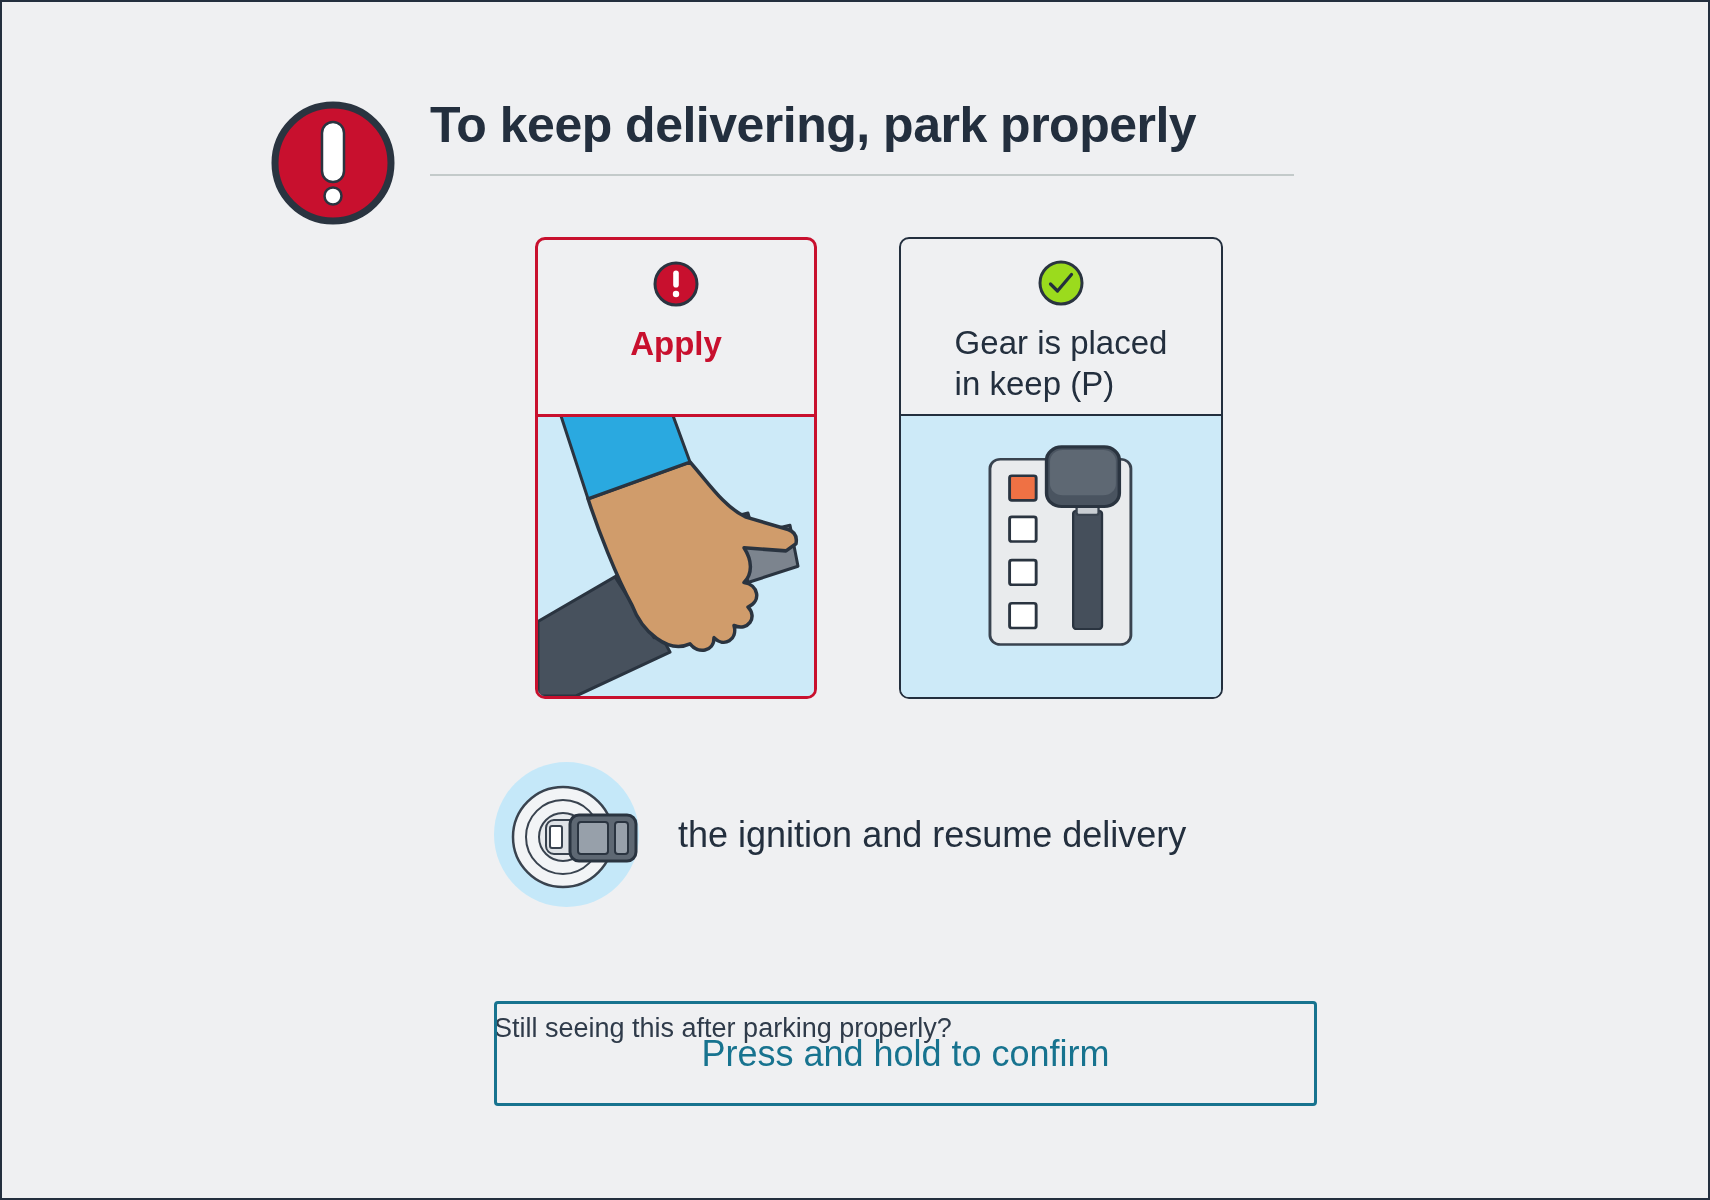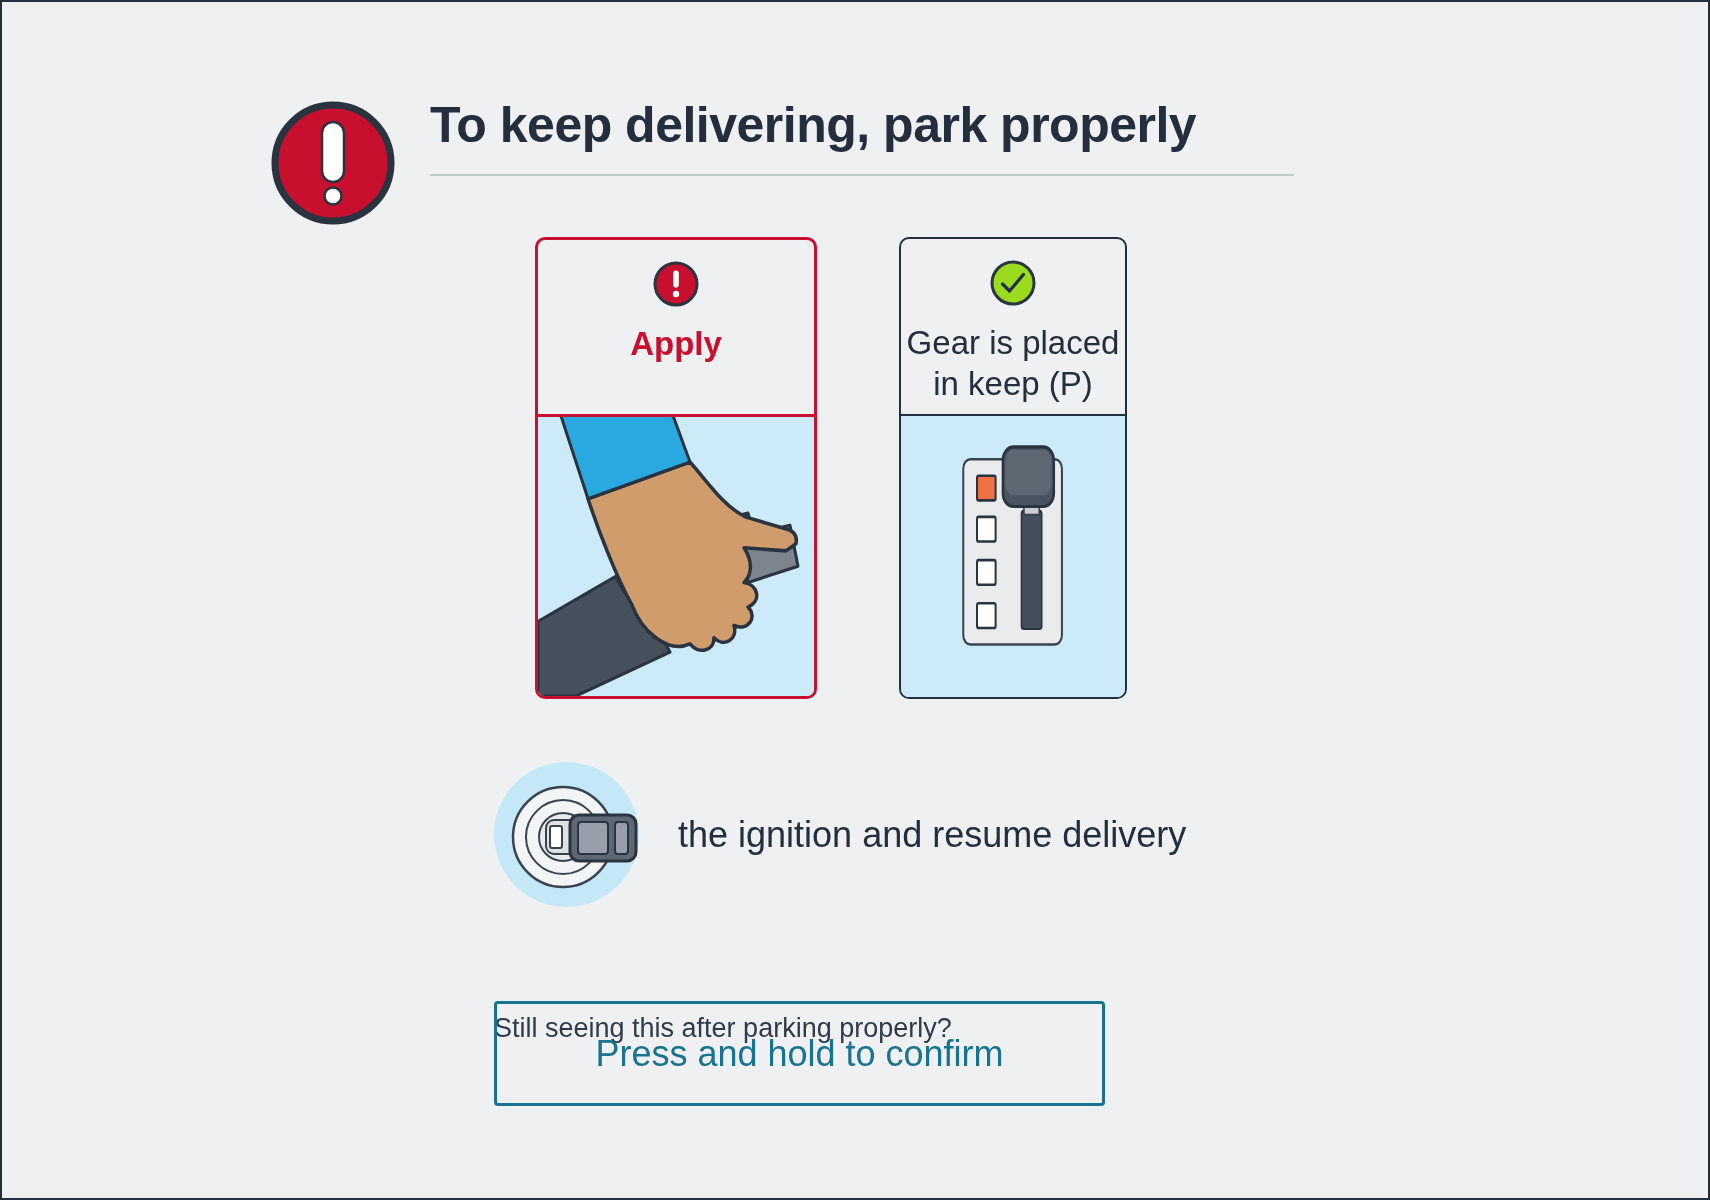--- a/index.html
+++ b/index.html
@@ -43,38 +43,37 @@
     position: absolute;
     top: 235px;
     height: 462px;
     border-radius: 10px;
     display: flex;
     flex-direction: column;
     background: #EFF0F2;
     overflow: hidden;
   }
   .card--alert   { left: 533px; width: 282px; border: 3px solid #C8102E; }
-  .card--success { left: 897px; width: 228px; border: 2px solid #232F3E; }
+  .card--success { left: 897px; width: 324px; border: 2px solid #232F3E; }
 
   .card-header {
     height: 177px;
     flex: 0 0 auto;
     display: flex;
     flex-direction: column;
     align-items: center;
     padding-top: 20px;
   }
   .card--alert   .card-header { border-bottom: 3px solid #C8102E; }
   .card--success .card-header { border-bottom: 2px solid #232F3E; }
 
   .card-badge { width: 48px; height: 48px; flex: 0 0 auto; }
 
   .card-title {
     margin-top: 15px;
-    text-align: center;
     font-size: 33px;
     line-height: 41px;
   }
   .card--alert .card-title   { color: #C8102E; font-weight: 700; }
   .card--success .card-title { color: #232F3E; font-weight: 400; }
   .card-title span { display: block; white-space: nowrap; }
 
   .card-illustration {
     flex: 1 1 auto;
     background: #CDEAF8;
@@ -101,21 +100,21 @@
   .footer-question {
     position: absolute;
     left: 492px; top: 1011px;
     font-size: 27px;
     color: #2F3B4A;
     white-space: nowrap;
   }
   .confirm-button {
     position: absolute;
     left: 492px; top: 999px;
-    width: 611px; height: 105px;
+    width: 823px; height: 105px;
     background: transparent;
     border: 3px solid #17738F;
     border-radius: 4px;
     color: #17738F;
     font-family: "Liberation Sans", sans-serif;
     font-size: 36px;
     font-weight: 400;
     cursor: pointer;
   }
 </style>

